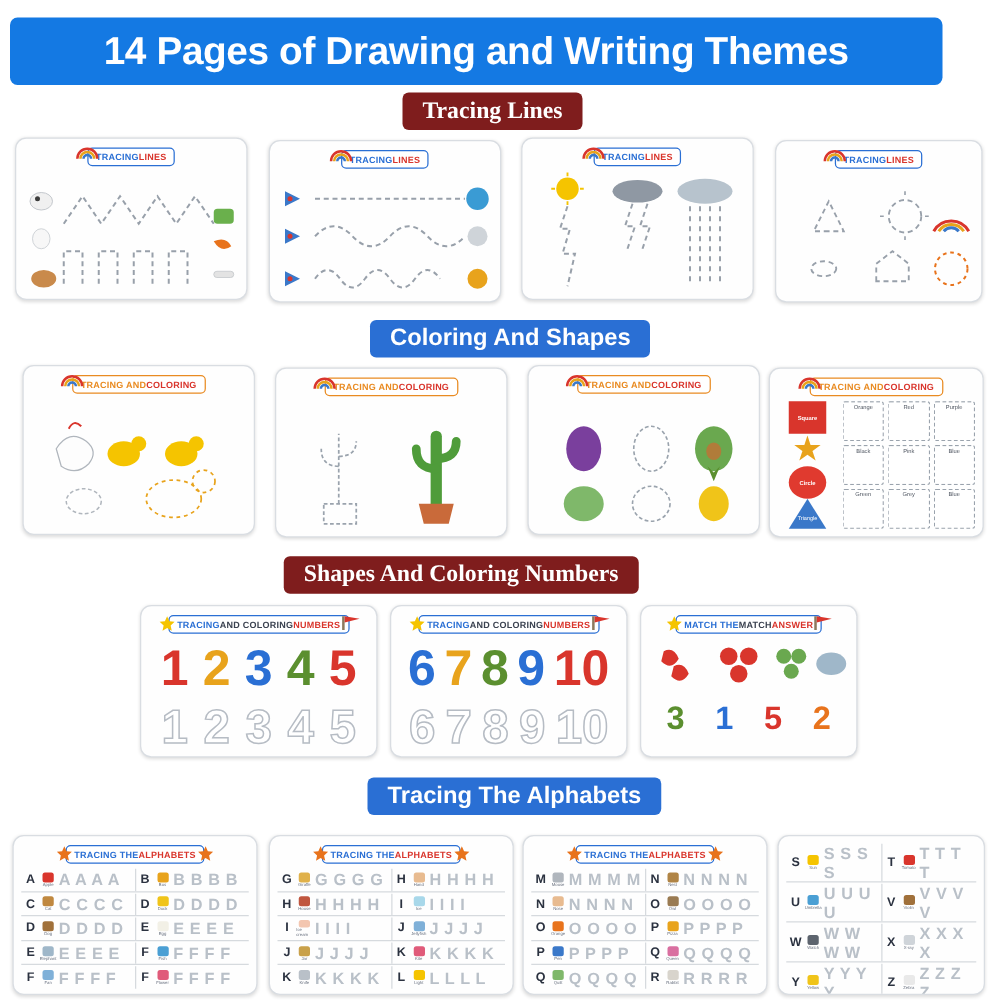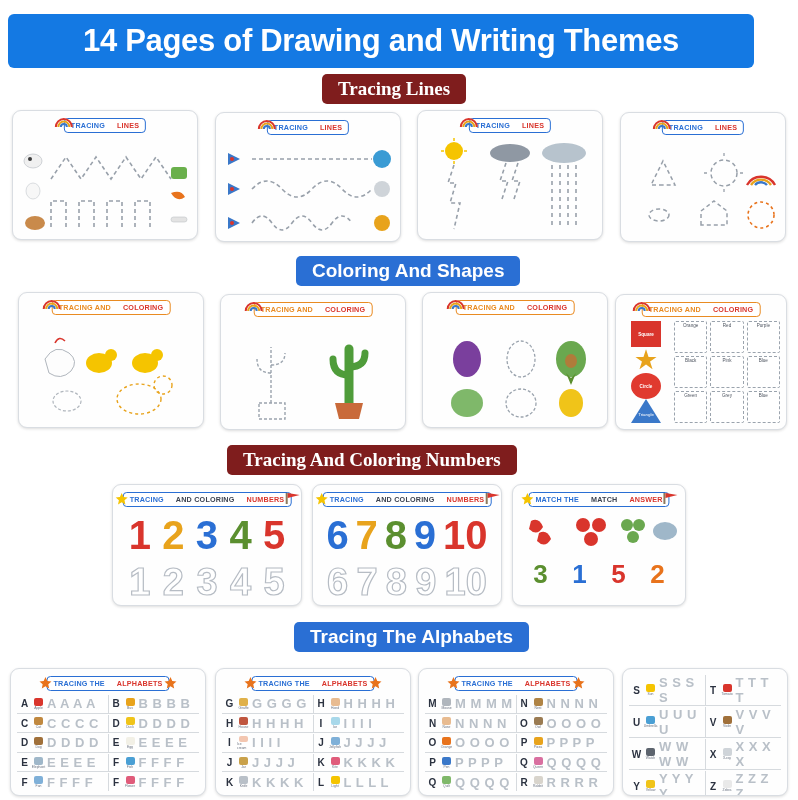--- a/index.html
+++ b/index.html
@@ -64,21 +64,21 @@
     overflow: hidden;
   }
   .card-header {
     position: absolute;
     left: 50%;
     transform: translateX(-50%);
     top: 7px;
     display: flex;
     align-items: center;
     justify-content: center;
-    gap: 12px;
+    gap: 0;
     background: #ffffff;
     border: 1.6px solid #2a6fd4;
     border-radius: 4px;
     height: 15px;
     padding: 0 6px;
     white-space: nowrap;
   }
   .card-header.orange { border-color: #e98b22; }
   .ch-text { font-size: 7.2px; font-weight: bold; letter-spacing: 0.2px; }
   .ch-blue { color: #2a6fd4; }
@@ -457,21 +457,21 @@
       <div class="swatch">
           <span>Grey</span>
         </div>
       <div class="swatch">
           <span>Blue</span>
         </div>
     </div>
   </div>
 
   <div class="section-label lbl-yellow" id="label-numbers">
-    <span>Tracing And Coloring Numbers</span>
+    <span>Shapes And Coloring Numbers</span>
   </div>
 
   <div class="card" id="card-num-1">
     <div class="card-header">
       <svg class="star-ico star-left" viewBox="0 0 14 14">
           <path d="M7 1 L8.8 5 L13 5.4 L9.8 8.3 L10.7 12.5 L7 10.3 L3.3 12.5 L4.2 8.3 L1 5.4 L5.2 5 Z" fill="#f5c400"></path>
         </svg>
       <span class="ch-text ch-blue">TRACING</span>
       <span class="ch-text ch-dark">AND COLORING</span>
       <span class="ch-text ch-red">NUMBERS</span>

